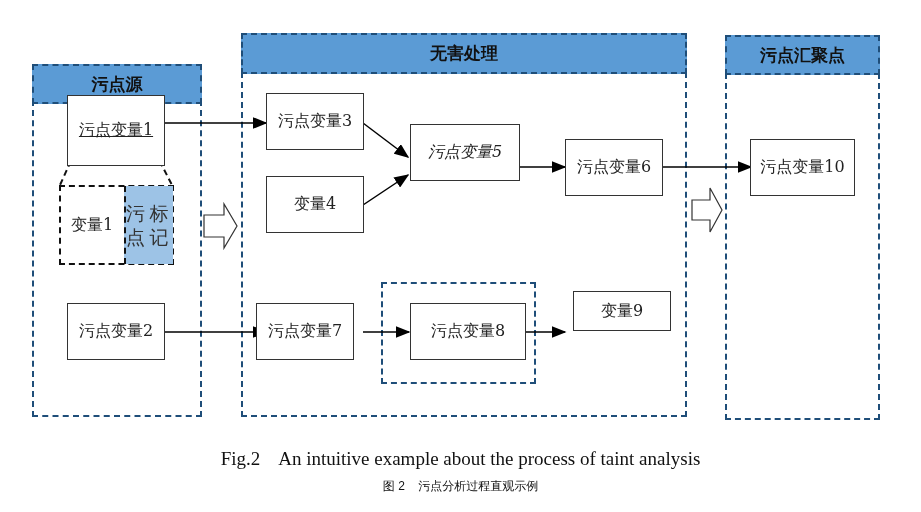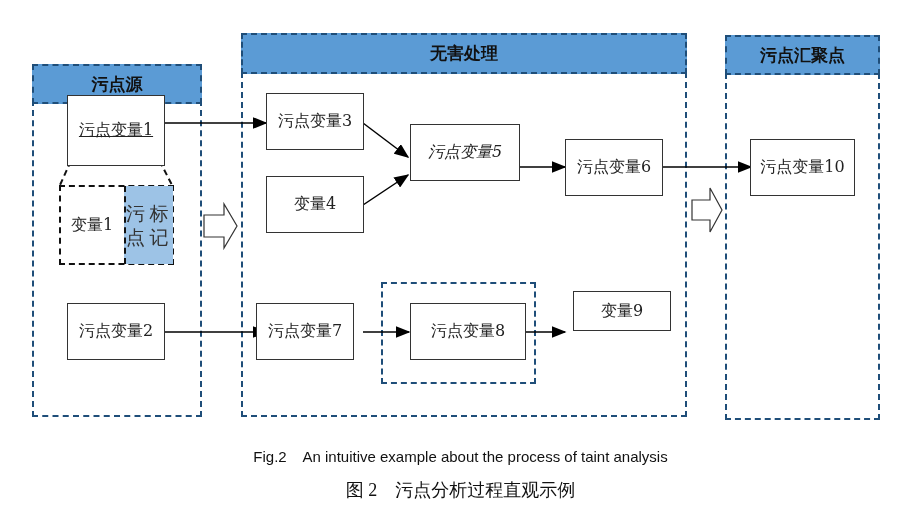--- a/index.html
+++ b/index.html
@@ -8,22 +8,22 @@
   .stage { position: absolute; left: 0; top: 0; width: 921px; height: 512px; }
   .panel { position: absolute; border: 2px dashed #1f4e79; box-sizing: border-box; }
   .panel-head { position: absolute; border: 2px dashed #1f4e79; box-sizing: border-box;
                 background: #5b9bd5; color: #111; display: flex; align-items: center;
                 justify-content: center; font-family: "DejaVu Sans", sans-serif;
                 font-size: 17px; font-weight: bold; }
   .node { position: absolute; border: 1.5px solid #333; background: #fff; box-sizing: border-box;
           display: flex; align-items: center; justify-content: center; font-size: 16px; color: #222; }
   .tag { position: absolute; border: 2px dashed #111; box-sizing: border-box; }
   .caption { position: absolute; left: 0; width: 921px; text-align: center; color: #111; }
-  .cap-en { top: 448px; font-family: Liberation Sans, sans-serif; font-size: 15px; }
-  .cap-zh { top: 478px; font-family: Liberation Serif, serif; font-size: 18px; }
+  .cap-en { top: 448px; font-family: Liberation Serif, serif; font-size: 19px; }
+  .cap-zh { top: 478px; font-family: Liberation Sans, sans-serif; font-size: 12px; }
   svg.wires { position: absolute; left: 0; top: 0; }
 </style>
 </head>
 <body>
 
 <div class="stage">
 
   <div class="panel" style="left:32px;top:70px;width:170px;height:347px;"></div>
   <div class="panel-head" style="left:32px;top:32px;width:170px;height:40px;margin-top:32px;">污点源</div>
 

